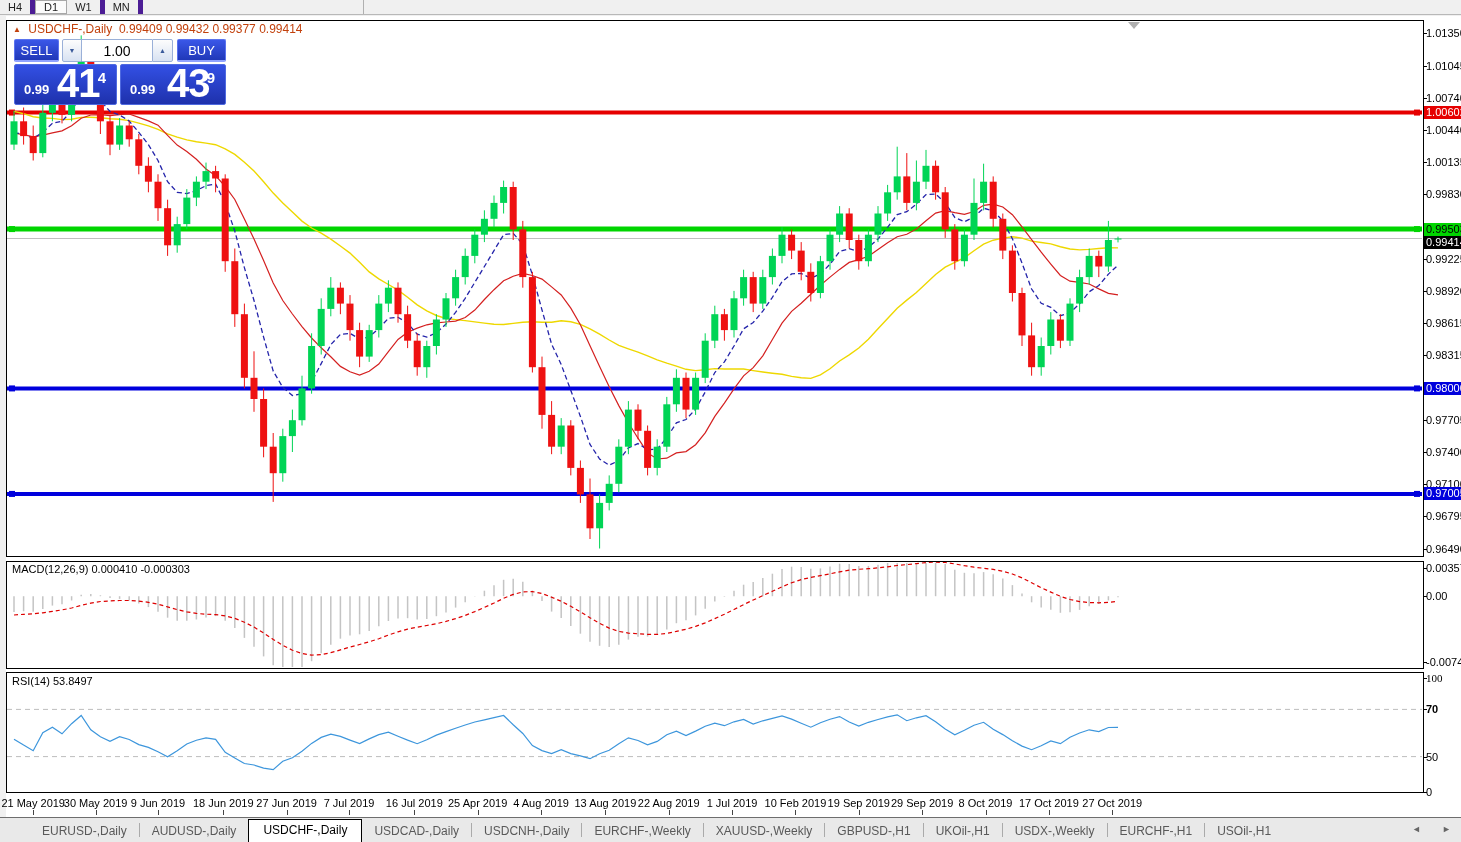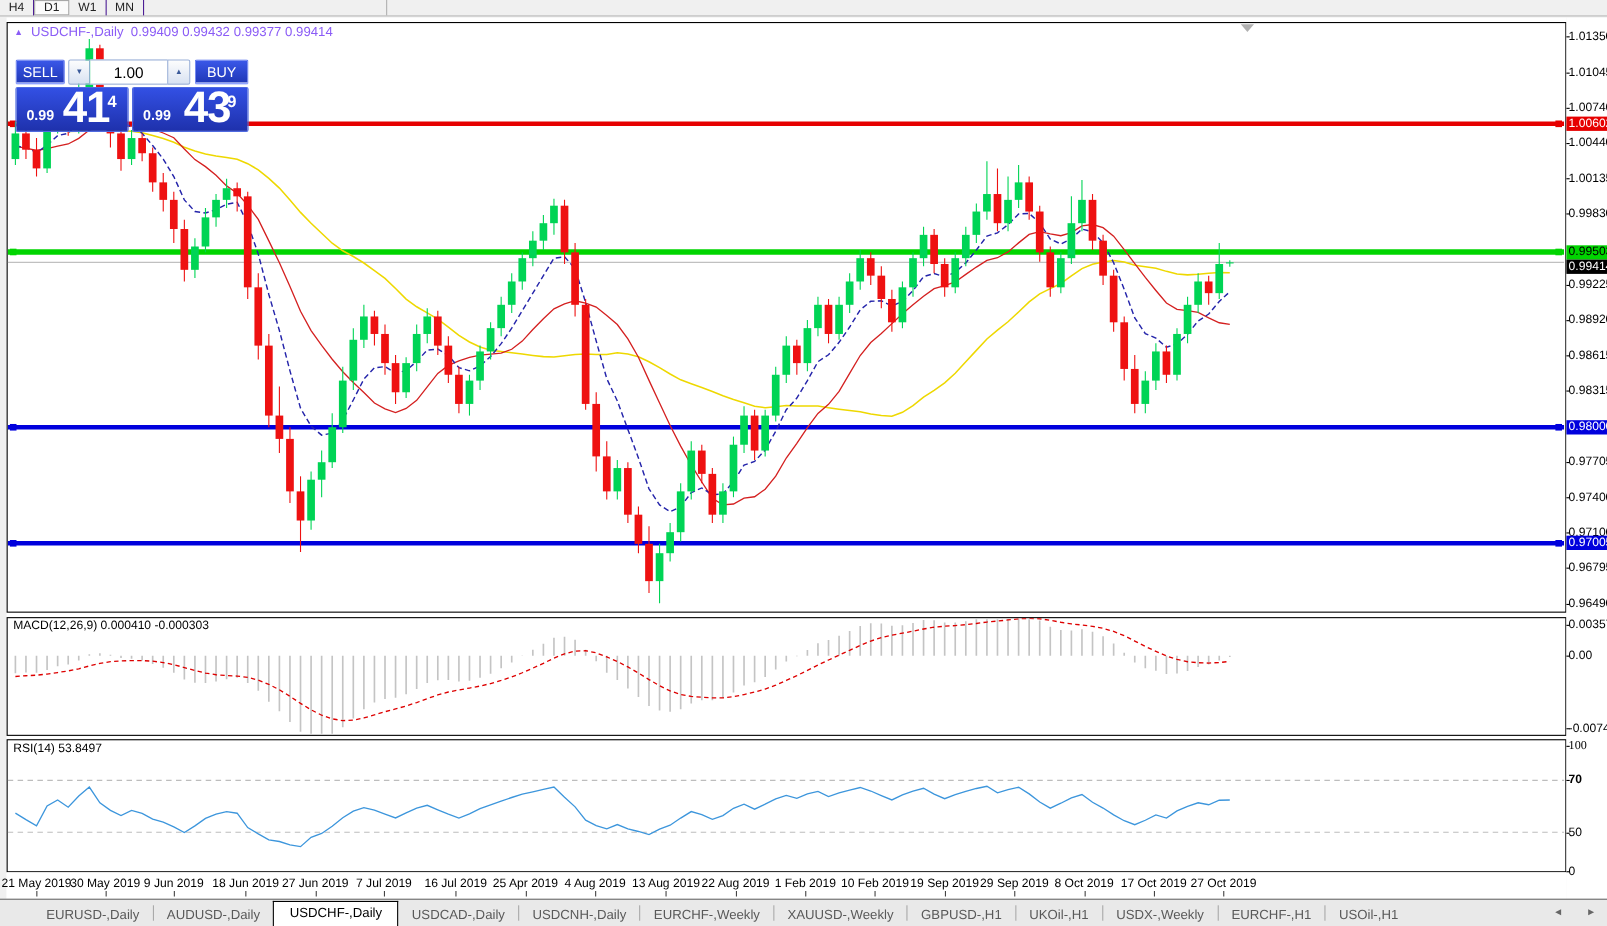--- a/index.html
+++ b/index.html
@@ -3,21 +3,21 @@
 <meta charset="utf-8">
 <style>
   * { box-sizing: border-box; }
   html,body { margin:0; padding:0; width:1461px; height:842px; overflow:hidden;
     font-family:"Liberation Sans","DejaVu Sans",sans-serif; background:#f0f0f0; }
   .screen { position:relative; width:1461px; height:842px; background:#f0f0f0; }
 
   
   .tf-toolbar { position:absolute; left:0; top:0; width:1461px; height:15px;
     background:#f0f0f0; border-bottom:1px solid #b8b8b8; display:flex; align-items:stretch; }
-  .tf-btn { font-size:11px; line-height:13px; color:#222; padding:0 8px; border-right:1px solid #4c1d95;
+  .tf-btn { font-size:11px; line-height:13px; color:#222; padding:0 8px; border-right:5px solid #4c1d95;
     display:flex; align-items:center; cursor:default; }
   .tf-btn.active { background:#fbfbfb; border:1px solid #a8a8a8; }
   .tf-group-end { width:1px; background:#b0b0b0; margin-left:220px; }
 
   
   .underlay { position:absolute; left:6px; top:16px; width:1418px; height:801px; background:#ffffff; }
   .panel { position:absolute; background:#fff; border:1px solid #000; }
   #price-panel { left:6px; top:20px;  width:1418px; height:537px; }
   #macd-panel  { left:6px; top:561px; width:1418px; height:108px; }
   #rsi-panel   { left:6px; top:672px; width:1418px; height:121px; }
@@ -31,21 +31,21 @@
   .axis-dash { position:absolute; left:0; width:3px; height:1px; background:#000; }
   .axis-badge { position:absolute; left:0; width:37px; height:13px; font-size:11px; line-height:13px;
     padding-left:2px; white-space:nowrap; }
 
   svg#chart-svg { position:absolute; left:0; top:0; pointer-events:none; }
 
   
   .panel-label { position:absolute; font-size:11px; color:#000; white-space:nowrap;text-align:center; }
 
   
-  #trade-panel { position:absolute; left:14px; top:54px; width:212px; height:70px; }
+  #trade-panel { position:absolute; left:14px; top:39px; width:212px; height:70px; }
   .tp-btn { position:absolute; top:0; height:23px; background:linear-gradient(#3a57e8,#2038b8);
     border:1px solid #5a73ee; border-bottom:2px solid #8fa2ff; color:#fff; font-size:13px;
     display:flex; align-items:center; justify-content:center; border-radius:2px; cursor:pointer; }
   #sell-btn { left:0; width:45px; }
   #buy-btn  { left:163px; width:49px; }
   .spin-btn { position:absolute; top:0; height:23px; width:20px; background:linear-gradient(#fdfdfd,#d8e2f2);
     border:1px solid #9ab0d8; color:#3a5a9a; font-size:7px; display:flex; align-items:center; justify-content:center; cursor:pointer; }
   #vol-down { left:48px; border-radius:2px 0 0 2px; }
   #vol-up   { left:138px; width:21px; border-radius:0 2px 2px 0; }
   #vol-input { position:absolute; left:68px; top:0; width:70px; height:23px; border:1px solid #9ab0d8;
@@ -54,21 +54,21 @@
   .tp-tile { position:absolute; top:25px; height:41px; background:linear-gradient(#3350e4,#1e31ac);
     border:1px solid #4f6ae0; border-radius:2px; color:#fff; cursor:pointer; }
   #sell-tile { left:0; width:103px; }
   #buy-tile  { left:106px; width:106px; }
   .tile-prefix { position:absolute; left:9px; bottom:7px; font-size:13px; font-weight:bold; }
   .tile-big { position:absolute; left:42px; top:-4px; font-size:40px; font-weight:bold; letter-spacing:-1px; }
   #buy-tile .tile-big { left:46px; }
   .tile-sup { position:absolute; right:10px; top:4px; font-size:15px; font-weight:bold; }
 
   
-  #chart-title { position:absolute; left:13px; top:22px; font-size:12px; color:#8b5cf6; white-space:nowrap; }
+  #chart-title { position:absolute; left:13px; top:22px; font-size:12px; color:#c2410c; white-space:nowrap; }
   #chart-title .tri { font-size:8px; vertical-align:1px; margin-right:4px; }
 
   
   #tab-bar { position:absolute; left:0; top:817px; width:1461px; height:25px; background:#e9e9e9;
     border-top:1px solid #6e6e6e; display:flex; align-items:flex-end; padding-left:30px; }
   .sym-tab { font-size:12px; color:#595959; padding:3px 12px 4px; white-space:nowrap; cursor:pointer; }
   .sym-tab.active { background:#fff; color:#000; border:1px solid #000; border-bottom:none;
     padding:3px 14px 5px; position:relative; top:0px; }
   .tab-sep { width:1px; height:14px; background:#aaa; margin-bottom:5px; }
   .tab-scroll { position:absolute; top:6px; font-size:9px; color:#666; cursor:pointer; }
@@ -111,21 +111,21 @@
       <div class="date-label" style="left: 408.32px;">16 Jul 2019</div>
       <div class="date-tick" style="left: 408.32px;"></div>
       <div class="date-label" style="left: 471.68px;">25 Apr 2019</div>
       <div class="date-tick" style="left: 471.68px;"></div>
       <div class="date-label" style="left: 535.04px;">4 Aug 2019</div>
       <div class="date-tick" style="left: 535.04px;"></div>
       <div class="date-label" style="left: 599.36px;">13 Aug 2019</div>
       <div class="date-tick" style="left: 599.36px;"></div>
       <div class="date-label" style="left: 662.72px;">22 Aug 2019</div>
       <div class="date-tick" style="left: 662.72px;"></div>
-      <div class="date-label" style="left: 726.08px;">1 Feb 2019</div>
+      <div class="date-label" style="left: 726.08px;">1 Jul 2019</div>
       <div class="date-tick" style="left: 726.08px;"></div>
       <div class="date-label" style="left: 789.44px;">10 Feb 2019</div>
       <div class="date-tick" style="left: 789.44px;"></div>
       <div class="date-label" style="left: 852.8px;">19 Sep 2019</div>
       <div class="date-tick" style="left: 852.8px;"></div>
       <div class="date-label" style="left: 916.16px;">29 Sep 2019</div>
       <div class="date-tick" style="left: 916.16px;"></div>
       <div class="date-label" style="left: 979.52px;">8 Oct 2019</div>
       <div class="date-tick" style="left: 979.52px;"></div>
       <div class="date-label" style="left: 1042.88px;">17 Oct 2019</div>

